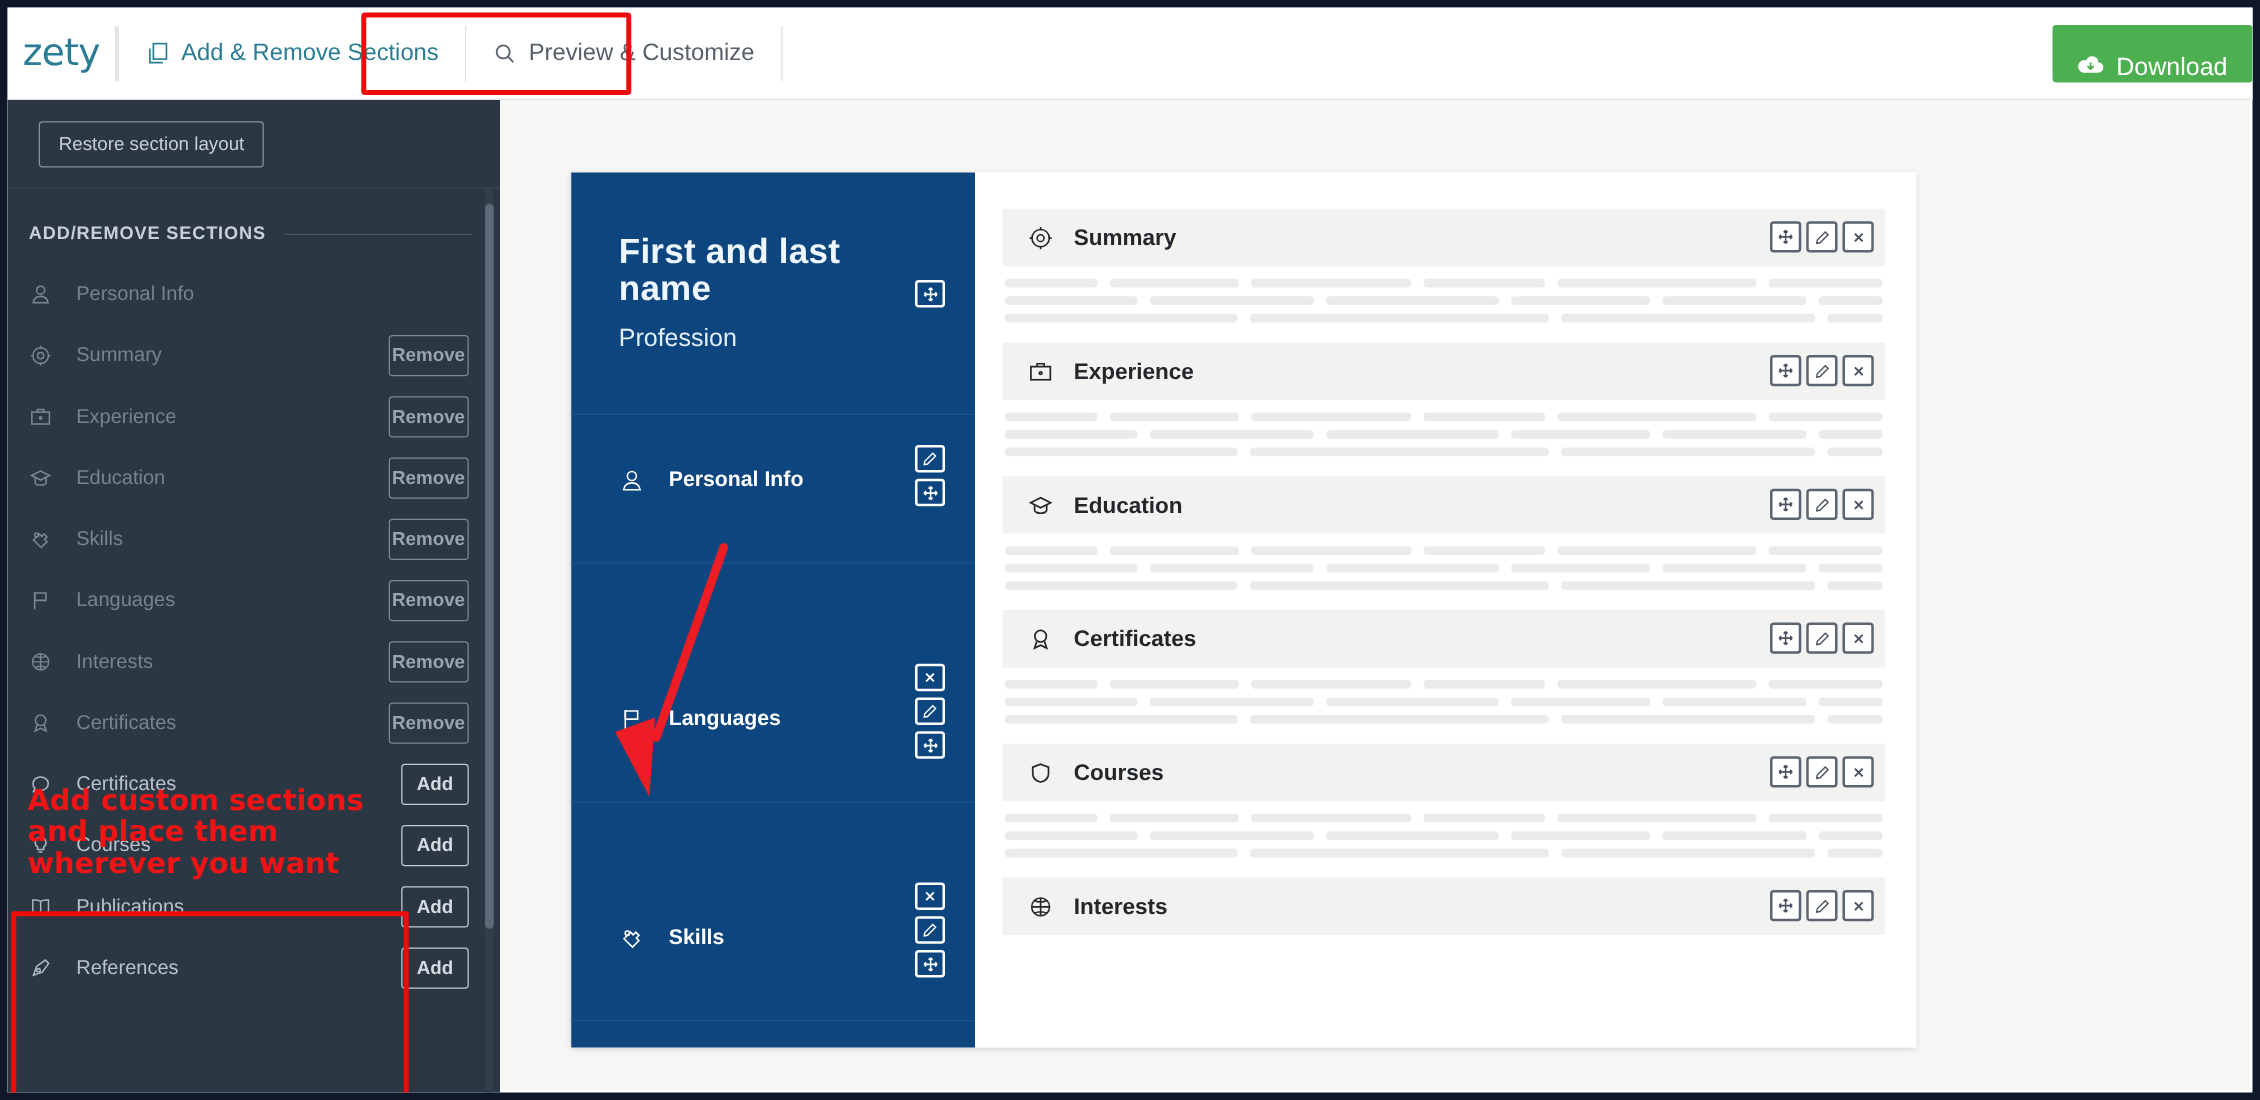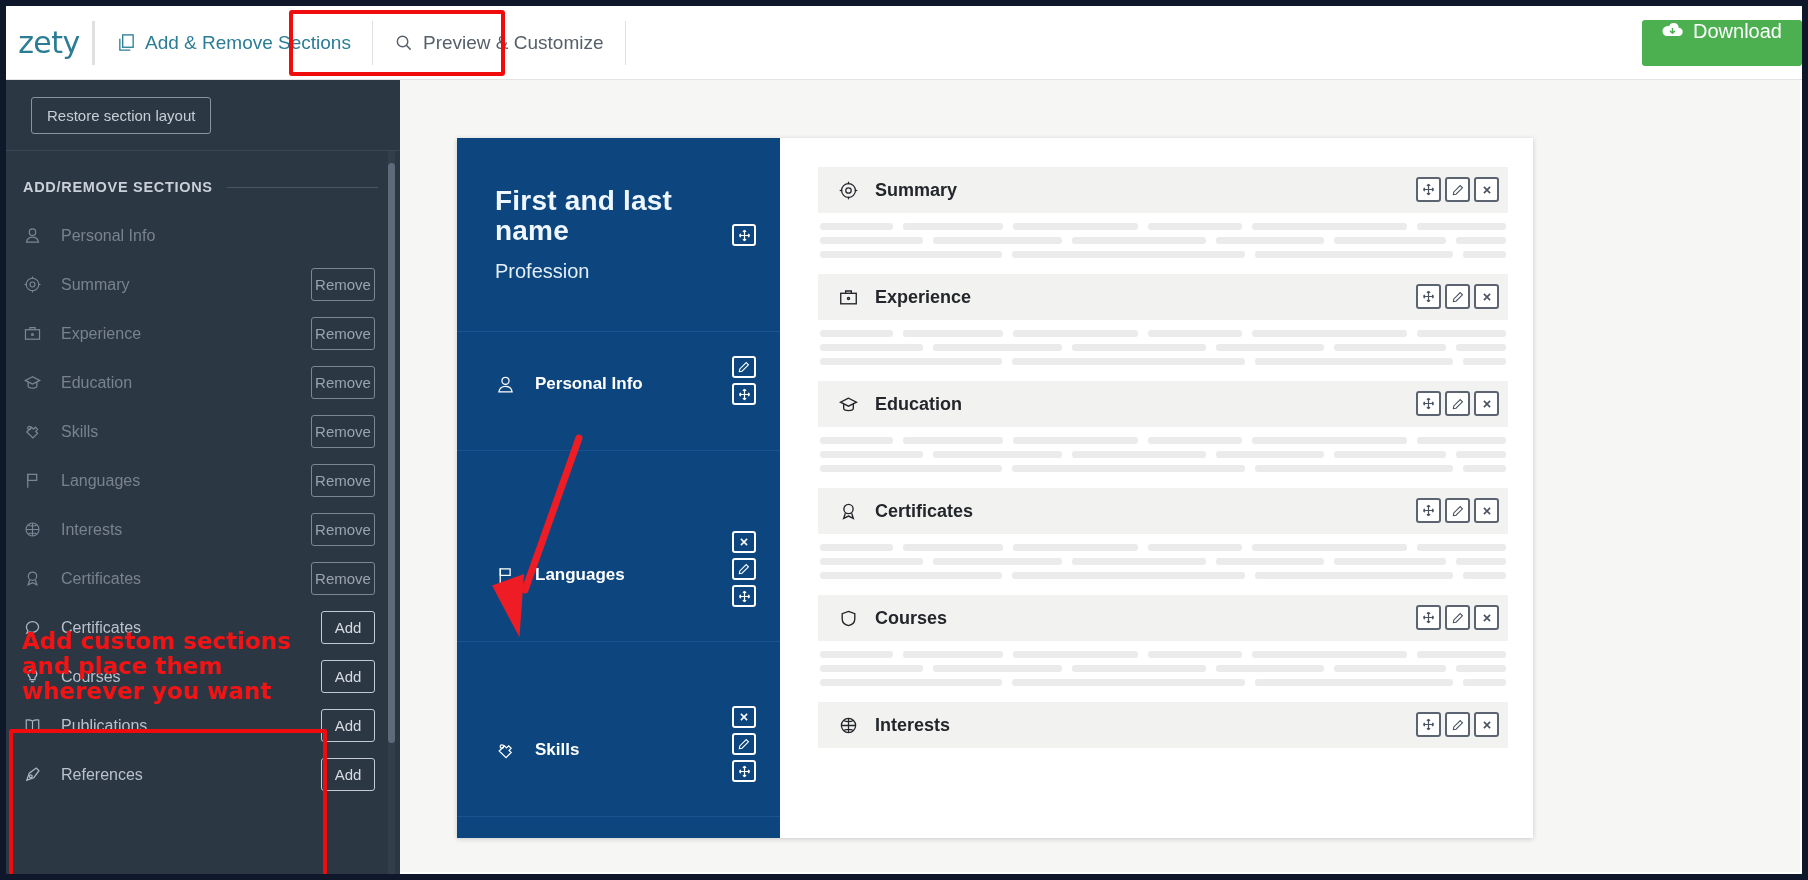--- a/index.html
+++ b/index.html
@@ -46,21 +46,21 @@
     position: absolute; left: 283px; top: 4px;
     width: 216px; height: 66px;
     border: 4px solid #f00c0c; border-radius: 3px;
     pointer-events: none; z-index: 40;
   }
   .download-btn {
     position: absolute; right: 8px; top: 14px;
     height: 46px; padding: 0 20px;
     background: #4caf50; color: #fff;
     border: none; border-radius: 3px;
-    display: flex; align-items: flex-start; gap: 10px;
+    display: flex; align-items: flex-end; gap: 10px;
     font-size: 20px; cursor: pointer;
     font-family: "Liberation Sans", sans-serif;
   }
 
   
   .leftpanel {
     position: absolute; top: 74px; left: 0;
     width: 394px; height: 804px;
     background: #2c3744;
     z-index: 20;
@@ -103,20 +103,21 @@
   .row-icon.bright { color: #aeb8c4; }
   .row-label {
     flex: 1; font-size: 16px; color: #79838f; padding-left: 8px;
   }
   .row-label.bright { color: #b9c2cc; }
   .row-btn {
     border: 1px solid #7d8794; border-radius: 3px;
     background: transparent; color: #9aa4b0;
     font-size: 15px; padding: 7px 2px; cursor: pointer; min-width: 64px;
     font-family: "Liberation Sans", sans-serif;
+    font-weight: bold;
   }
   .row-btn.add {
     border-color: #c3cad3; color: #d6dbe2; min-width: 54px;
   }
   .scrollbar {
     position: absolute; right: 5px; top: 12px;
     width: 7px; height: 580px;
     background: #5e6a79; border-radius: 4px;
   }
   .scrolltrack {
@@ -143,21 +144,20 @@
     right: 2px; bottom: 2px;
     background: #f6f6f4;
     overflow: hidden;
   }
   .paper {
     position: absolute; left: 121px; top: 58px;
     width: 1076px; height: 700px;
     background: #fff;
     box-shadow: 0 1px 5px rgba(0,0,0,0.18);
     display: flex;
-    gap: 16px;
   }
   .paper-side {
     width: 323px; background: #0d467f;
     position: relative; flex: none;
     overflow: hidden;
   }
   .side-head { padding: 48px 36px 0 38px; }
   .side-name {
     font-size: 28px; font-weight: bold; color: #eef6ff;
     line-height: 30px; letter-spacing: 0.2px;

